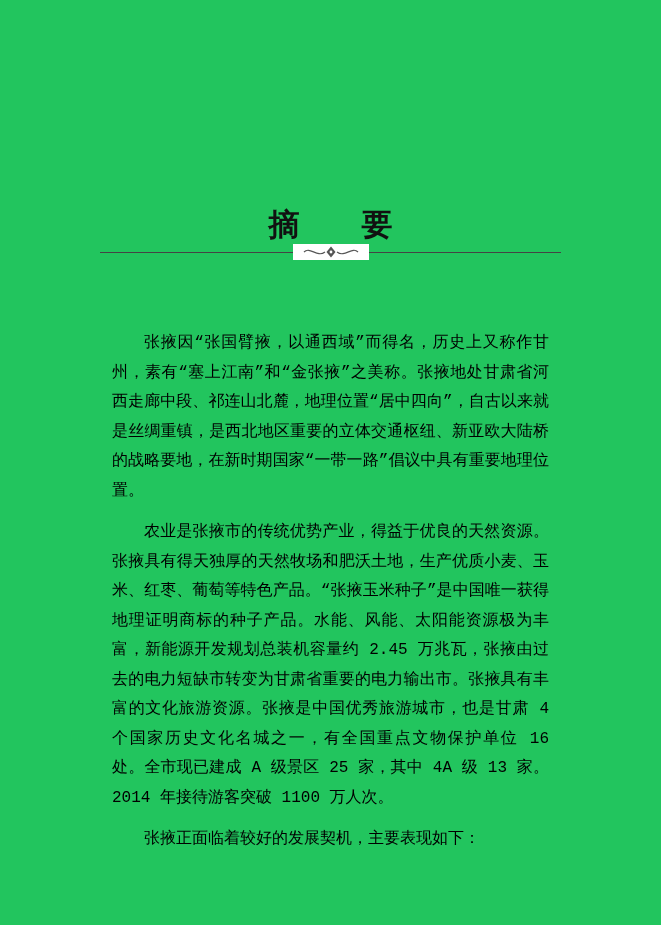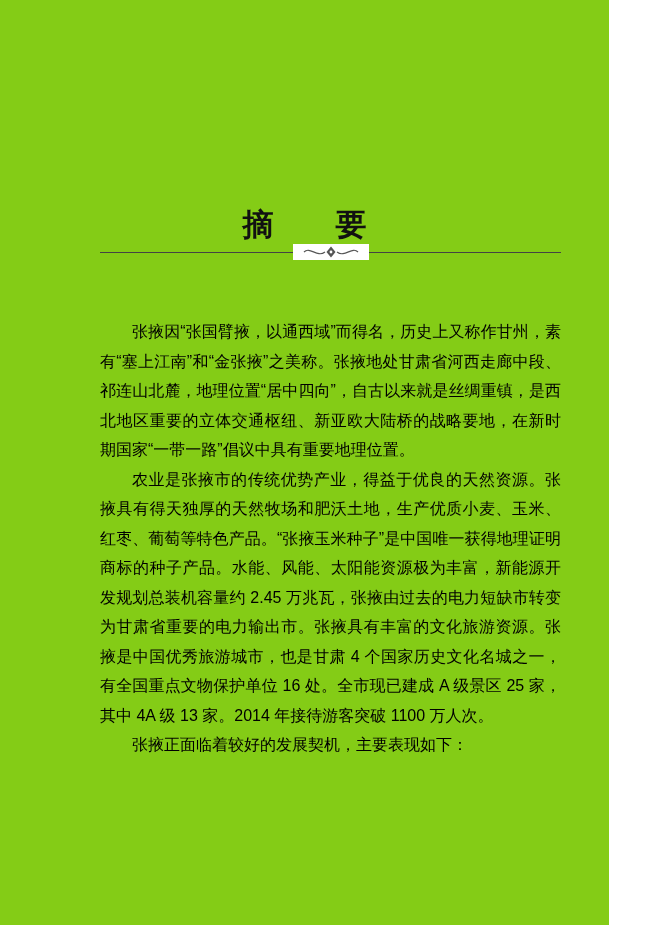--- a/index.html
+++ b/index.html
@@ -2,24 +2,24 @@
 <html><head>
 <meta charset="utf-8">
 <style>
   html, body {
     margin: 0;
     padding: 0;
     background: #ffffff;
   }
   .page {
     position: relative;
-    width: 609px;
+    width: 661px;
     height: 925px;
-    background: #84cc16;
-    font-family: Liberation Sans, sans-serif;
+    background: #22c55e;
+    font-family: Liberation Mono, monospace;
     color: #000000;
     overflow: hidden;
   }
   .title {
     position: absolute;
     top: 204px;
     left: 0;
     width: 100%;
     margin: 0;
     text-align: center;
@@ -48,21 +48,21 @@
     position: absolute;
     top: 317px;
     left: 100px;
     width: 461px;
     font-size: 16px;
     line-height: 29.5px;
     text-align: justify;
     text-justify: inter-ideograph;
   }
   .body-text p {
-    margin: 0;
+    margin: 12px;
     padding: 0;
     text-indent: 2em;
   }
 </style>
 </head>
 <body>
 
 <div class="page">
 
   <h1 class="title">摘　　要</h1>

